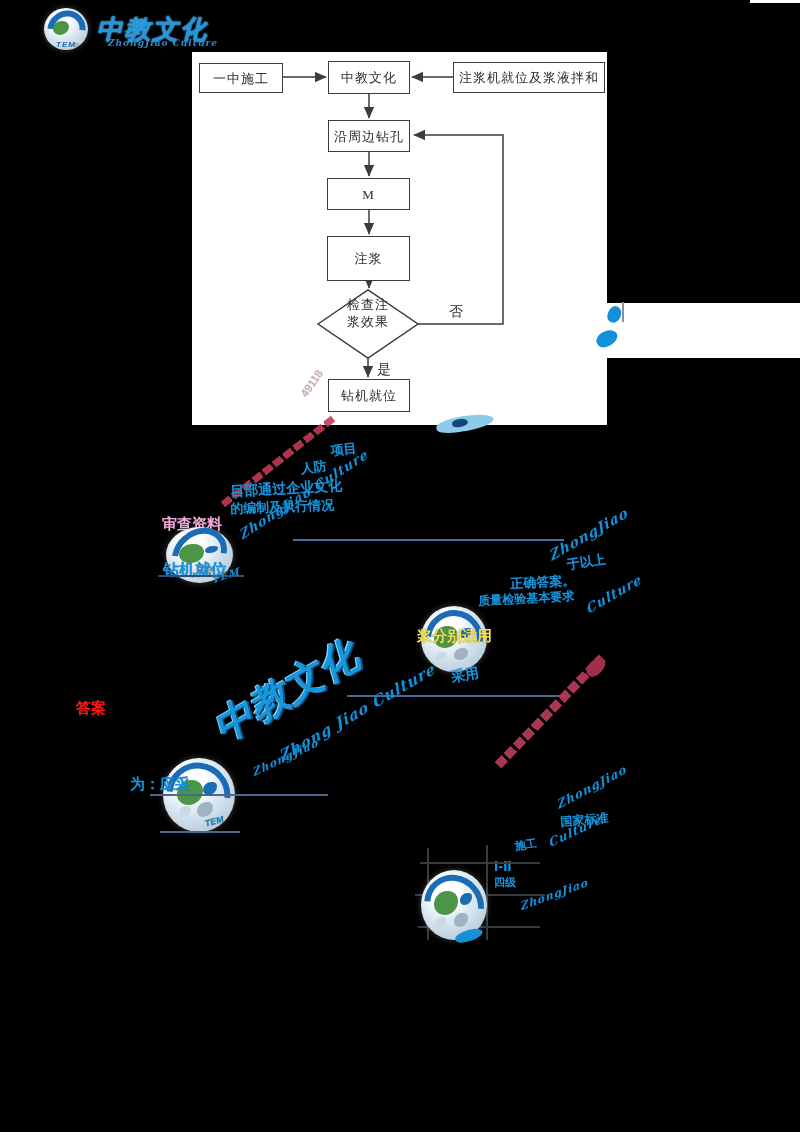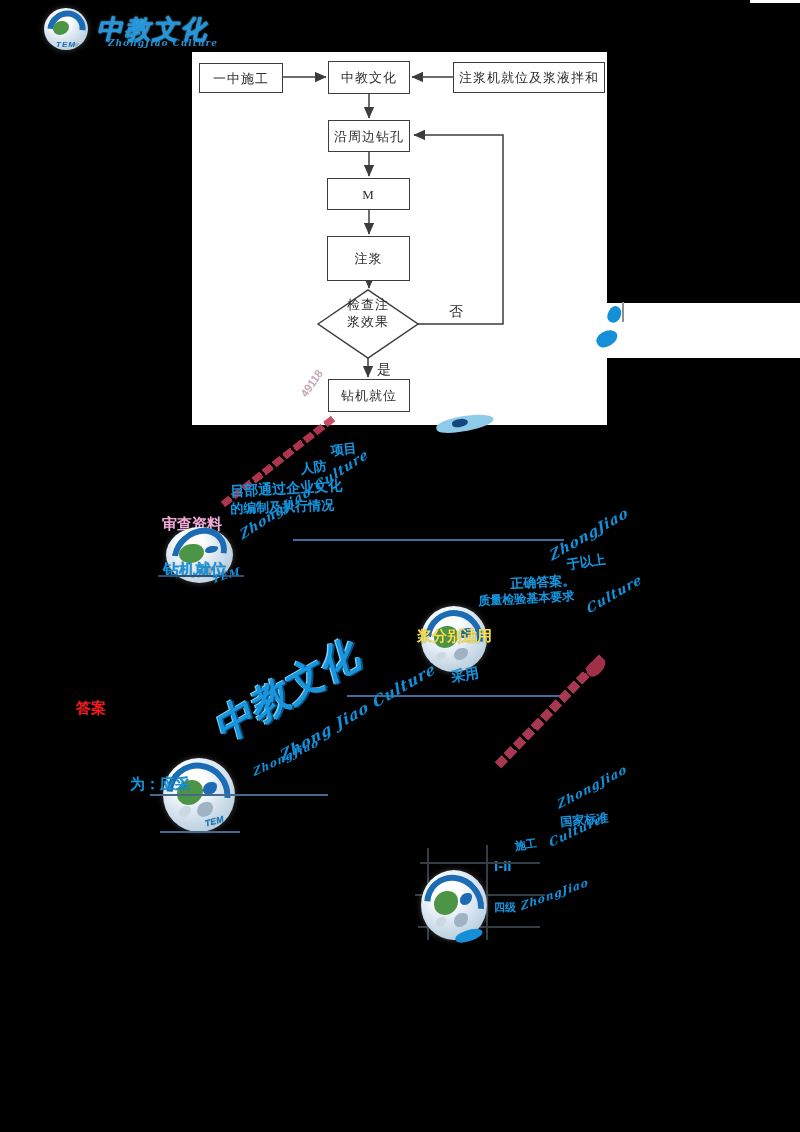--- a/index.html
+++ b/index.html
@@ -133,21 +133,21 @@
       <div class="frag frag-text" style="left: 130px; top: 776px; font-size: 15px; color: rgb(22, 148, 220); font-weight: 700;">为：应采</div>
       <div class="frag frag-script" style="left: 252px; top: 766px; font-size: 11px; color: rgb(20, 144, 216); transform: rotate(-25deg) skewX(-12deg);">ZhongJiao</div>
       <div class="frag frag-hline" style="left: 150px; top: 794px; width: 178px; height: 1.5px; background: rgb(72, 104, 140);"></div>
       <div class="frag frag-text" style="left: 204px; top: 820px; font-size: 9px; color: rgb(26, 126, 194); font-weight: 700; font-style: italic; transform: rotate(-15deg);">TEM</div>
       <div class="frag frag-hline" style="left: 160px; top: 831px; width: 80px; height: 1.5px; background: rgb(72, 104, 140);"></div>
       <div class="frag frag-script" style="left: 556px; top: 798px; font-size: 12px; color: rgb(20, 144, 216); transform: rotate(-28deg) skewX(-12deg);">ZhongJiao</div>
       <div class="frag frag-text" style="left: 560px; top: 816px; font-size: 12px; color: rgb(22, 148, 220); font-weight: 700; transform: rotate(-5deg);">国家标准</div>
       <div class="frag frag-text" style="left: 514px; top: 840px; font-size: 11px; color: rgb(22, 148, 220); font-weight: 700; transform: rotate(-8deg);">施工</div>
       <div class="frag frag-script" style="left: 548px; top: 836px; font-size: 12px; color: rgb(20, 144, 216); transform: rotate(-25deg) skewX(-12deg);">Culture</div>
       <div class="frag frag-text" style="left: 494px; top: 858px; font-size: 15px; color: rgb(22, 148, 220); font-weight: 700;">I-II</div>
-      <div class="frag frag-text" style="left: 494px; top: 876px; font-size: 11px; color: rgb(22, 148, 220); font-weight: 700; margin-top: 25px;">四级</div>
+      <div class="frag frag-text" style="left: 494px; top: 876px; font-size: 11px; color: rgb(22, 148, 220); font-weight: 700;">四级</div>
       <div class="frag frag-script" style="left: 520px; top: 900px; font-size: 11px; color: rgb(20, 144, 216); transform: rotate(-20deg) skewX(-12deg);">ZhongJiao</div>
       <div class="frag frag-hline" style="left: 420px; top: 862px; width: 120px; height: 1.5px; background: rgb(52, 60, 68);"></div>
       <div class="frag frag-hline" style="left: 415px; top: 894px; width: 130px; height: 1.5px; background: rgb(52, 60, 68);"></div>
       <div class="frag frag-hline" style="left: 418px; top: 926px; width: 122px; height: 1.5px; background: rgb(52, 60, 68);"></div>
       <div class="frag frag-vline" style="left: 427px; top: 848px; width: 1.5px; height: 92px; background: rgb(52, 60, 68);"></div>
       <div class="frag frag-vline" style="left: 486px; top: 845px; width: 1.5px; height: 95px; background: rgb(52, 60, 68);"></div>
       <div class="frag frag-globe" style="left: 421px; top: 870px; width: 66px; height: 70px;"></div>
       <div class="frag frag-blob" style="left: 455px; top: 930px; width: 28px; height: 11px; background: rgb(20, 144, 216); transform: rotate(-18deg);"></div>
       <div class="frag frag-blob" style="left: 608px; top: 306px; width: 13px; height: 17px; background: rgb(20, 144, 216); transform: rotate(25deg);"></div>
       <div class="frag frag-blob" style="left: 596px; top: 331px; width: 22px; height: 15px; background: rgb(20, 144, 216); transform: rotate(-30deg);"></div>

